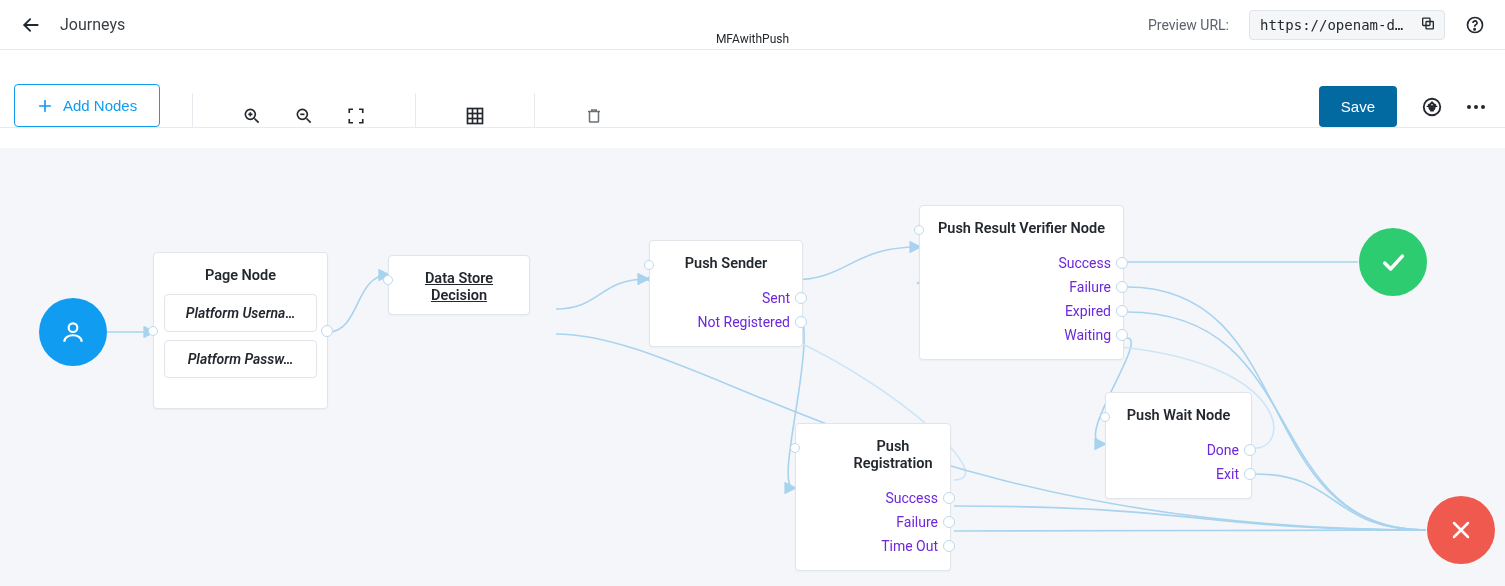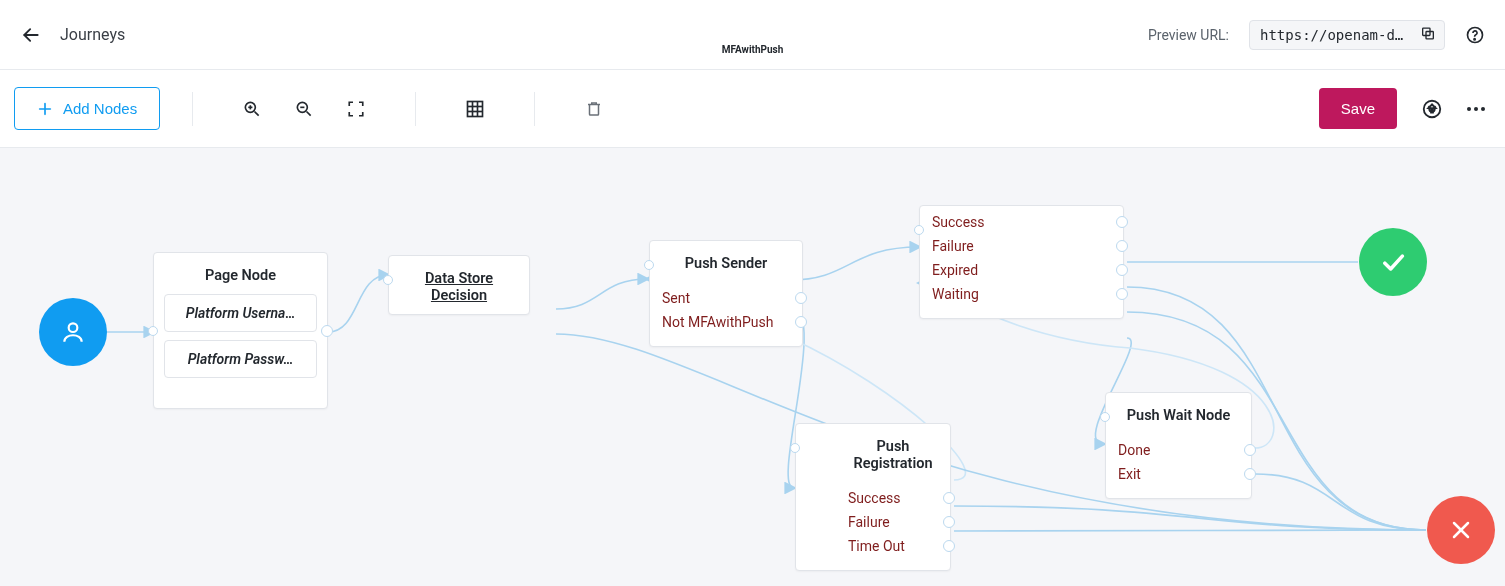--- a/index.html
+++ b/index.html
@@ -8,28 +8,28 @@
     background: #fff;
     color: #23282e;
     width: 1505px;
     height: 586px;
     overflow: hidden;
     position: relative;
   }
   .header {
     display: flex;
     align-items: center;
-    height: 70px;
+    height: 50px;
     padding: 0 20px;
     border-bottom: 1px solid #e7eaee;
     position: relative;
   }
   .back-arrow { width: 22px; height: 22px; display:flex; align-items:center; justify-content:center; cursor:pointer; }
   .breadcrumb { margin-left: 18px; font-size: 16px; color: #3a3f46; }
-  .header-title { position:absolute; left:50%; transform:translateX(-50%); font-size:10px; font-weight:700;margin-top:29px; }
+  .header-title { position:absolute; left:50%; transform:translateX(-50%); font-size:12px; font-weight:400;margin-top:29px; }
   .header-right { position:absolute; right:20px; display:flex; align-items:center; gap:20px; }
   .preview-label { font-size:14px; color:#5b636c; }
   .preview-url {
     font-family: ui-monospace, Menlo, monospace;
     font-size: 14px;
     background:#f5f6f8;
     border:1px solid #e0e3e8;
     border-radius:4px;
     padding:6px 34px 6px 10px;
     color:#23282e;
@@ -38,41 +38,41 @@
     white-space:nowrap;
     overflow:hidden;
     text-overflow:ellipsis;
   }
   .copy-icon { position:absolute; right:8px; top:50%; transform:translateY(-50%); }
   .help-icon { width:20px; height:20px; }
 
   .toolbar {
     height: 78px;
     display:flex;
-    align-items:center;
+    align-items:flex-end;
     padding: 0 14px;
     border-bottom: 1px solid #e7eaee;
     gap: 16px;
   }
   .add-nodes-btn {
     display:flex; align-items:center; gap:10px;
     border:1px solid #109cf1;
     color:#109cf1;
     background:#fff;
     border-radius:4px;
     padding: 12px 22px;
     font-size:15px;
     cursor:pointer;
   }
   .tool-divider { width:1px; height:34px; background:#e7eaee; margin: 0 16px; }
   .tool-group { display:flex; align-items:center; gap:30px; padding: 0 16px;}
   .tool-icon { width:22px; height:22px; display:flex; align-items:center; justify-content:center; cursor:pointer; color:#23282e; }
   .toolbar-right { margin-left:auto; display:flex; align-items:center; gap:24px; padding-right:6px;}
   .save-btn {
-    background:#be185d; color:#fff; border:none; border-radius:4px;
+    background:#0369a1; color:#fff; border:none; border-radius:4px;
     padding: 12px 22px; font-size:15px; cursor:pointer;
   }
   .more-dots { display:flex; gap:3px; cursor:pointer;}
   .more-dots span { width:4px; height:4px; background:#23282e; border-radius:50%; }
 
   .canvas {
     position:absolute;
     left:0; right:0; top:148px; bottom:0;
     background:#f5f6f9;
   }
@@ -91,21 +91,21 @@
     box-shadow: 0 1px 2px rgba(0,0,0,0.04);
   }
   .node-title { font-size:14.5px; font-weight:600; text-align:center; padding:14px 16px 10px; }
   .node-sub {
     margin: 0 10px 8px; border:1px solid #e1e4e9; border-radius:4px;
     padding: 10px 12px; font-size:14px; font-weight:600; text-align:center;
     white-space:nowrap; overflow:hidden; text-overflow:ellipsis;font-style:italic;
   }
   .outcomes { padding: 4px 12px 12px; }
   .outcome {
-    font-size:14px; color:#7f1d1d; text-align:left; padding: 4px 0;
+    font-size:14px; color:#6d28d9; text-align:right; padding: 4px 0;
     position:relative;
   }
   .outcome::after {
     content:""; position:absolute; right:-17px; top:50%; transform:translateY(-50%);
     width:10px; height:10px; border-radius:50%; background:#fff; border:1.5px solid #bcd9ef;
   }
   .node .in-port {
     position:absolute; left:-6px; top:50%; transform:translateY(-50%);
     width:10px; height:10px; border-radius:50%; background:#fff; border:1.5px solid #bcd9ef;
   }
@@ -282,26 +282,27 @@
   <div class="node" style="left:388px; top:107px; width:142px;text-decoration:underline;">
     <span class="in-port" style="top:24px;"></span>
     <div class="node-title">Data Store Decision</div>
   </div>
 
   <div class="node" style="left:649px; top:92px; width:154px;">
     <span class="in-port" style="top:24px;"></span>
     <div class="node-title">Push Sender</div>
     <div class="outcomes">
       <div class="outcome">Sent</div>
-      <div class="outcome">Not MFAwithPush</div>
+      <div class="outcome">Not Registered</div>
     </div>
   </div>
 
   <div class="node" style="left:919px; top:57px; width:205px;">
     <span class="in-port" style="top:24px;"></span>
+    <div class="node-title" style="white-space:nowrap;">Push Result Verifier Node</div>
     <div class="outcomes">
       <div class="outcome">Success</div>
       <div class="outcome">Failure</div>
       <div class="outcome">Expired</div>
       <div class="outcome">Waiting</div>
     </div>
   </div>
 
   <div class="node" style="left:1105px; top:244px; width:147px;">
     <span class="in-port" style="top:24px;"></span>

